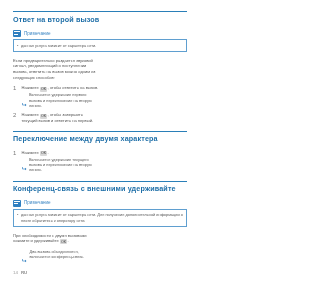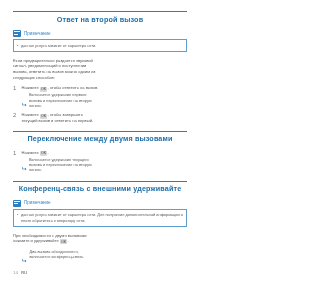--- a/index.html
+++ b/index.html
@@ -30,21 +30,20 @@
     margin: 0 0 3.5px 0;
     width: 100%;
   }
   h1.section-title {
     font-size: 7.2px;
     line-height: 8.6px;
     font-weight: bold;
     color: #1f6fa8;
     margin: 0 0 6px 0;
     letter-spacing: 0.15px;
-    text-align: center;
   }
   .section {
     margin-bottom: 7px;
   }
 
   
   .note {
     margin: 0 0 6px 0;
   }
   .note-head {
@@ -255,21 +254,21 @@
             <span>Нажмите</span>
             <span class="key">OK</span><span>, чтобы завершить текущий вызов и ответить на первый.</span>
           </p>
         </div>
       </li>
     </ol>
   </div>
 
   <div class="section">
     <div class="rule"></div>
-    <h1 class="section-title">Переключение между двумя вызовами</h1>
+    <h1 class="section-title">Переключение между двумя характера</h1>
 
     <ol class="steps">
       <li class="step">
         <span class="step-num">1</span>
         <div class="step-content">
           <p class="step-text">
             <span>Нажмите</span>
             <span class="key">OK</span><span>.</span>
           </p>
           <ul class="results">

